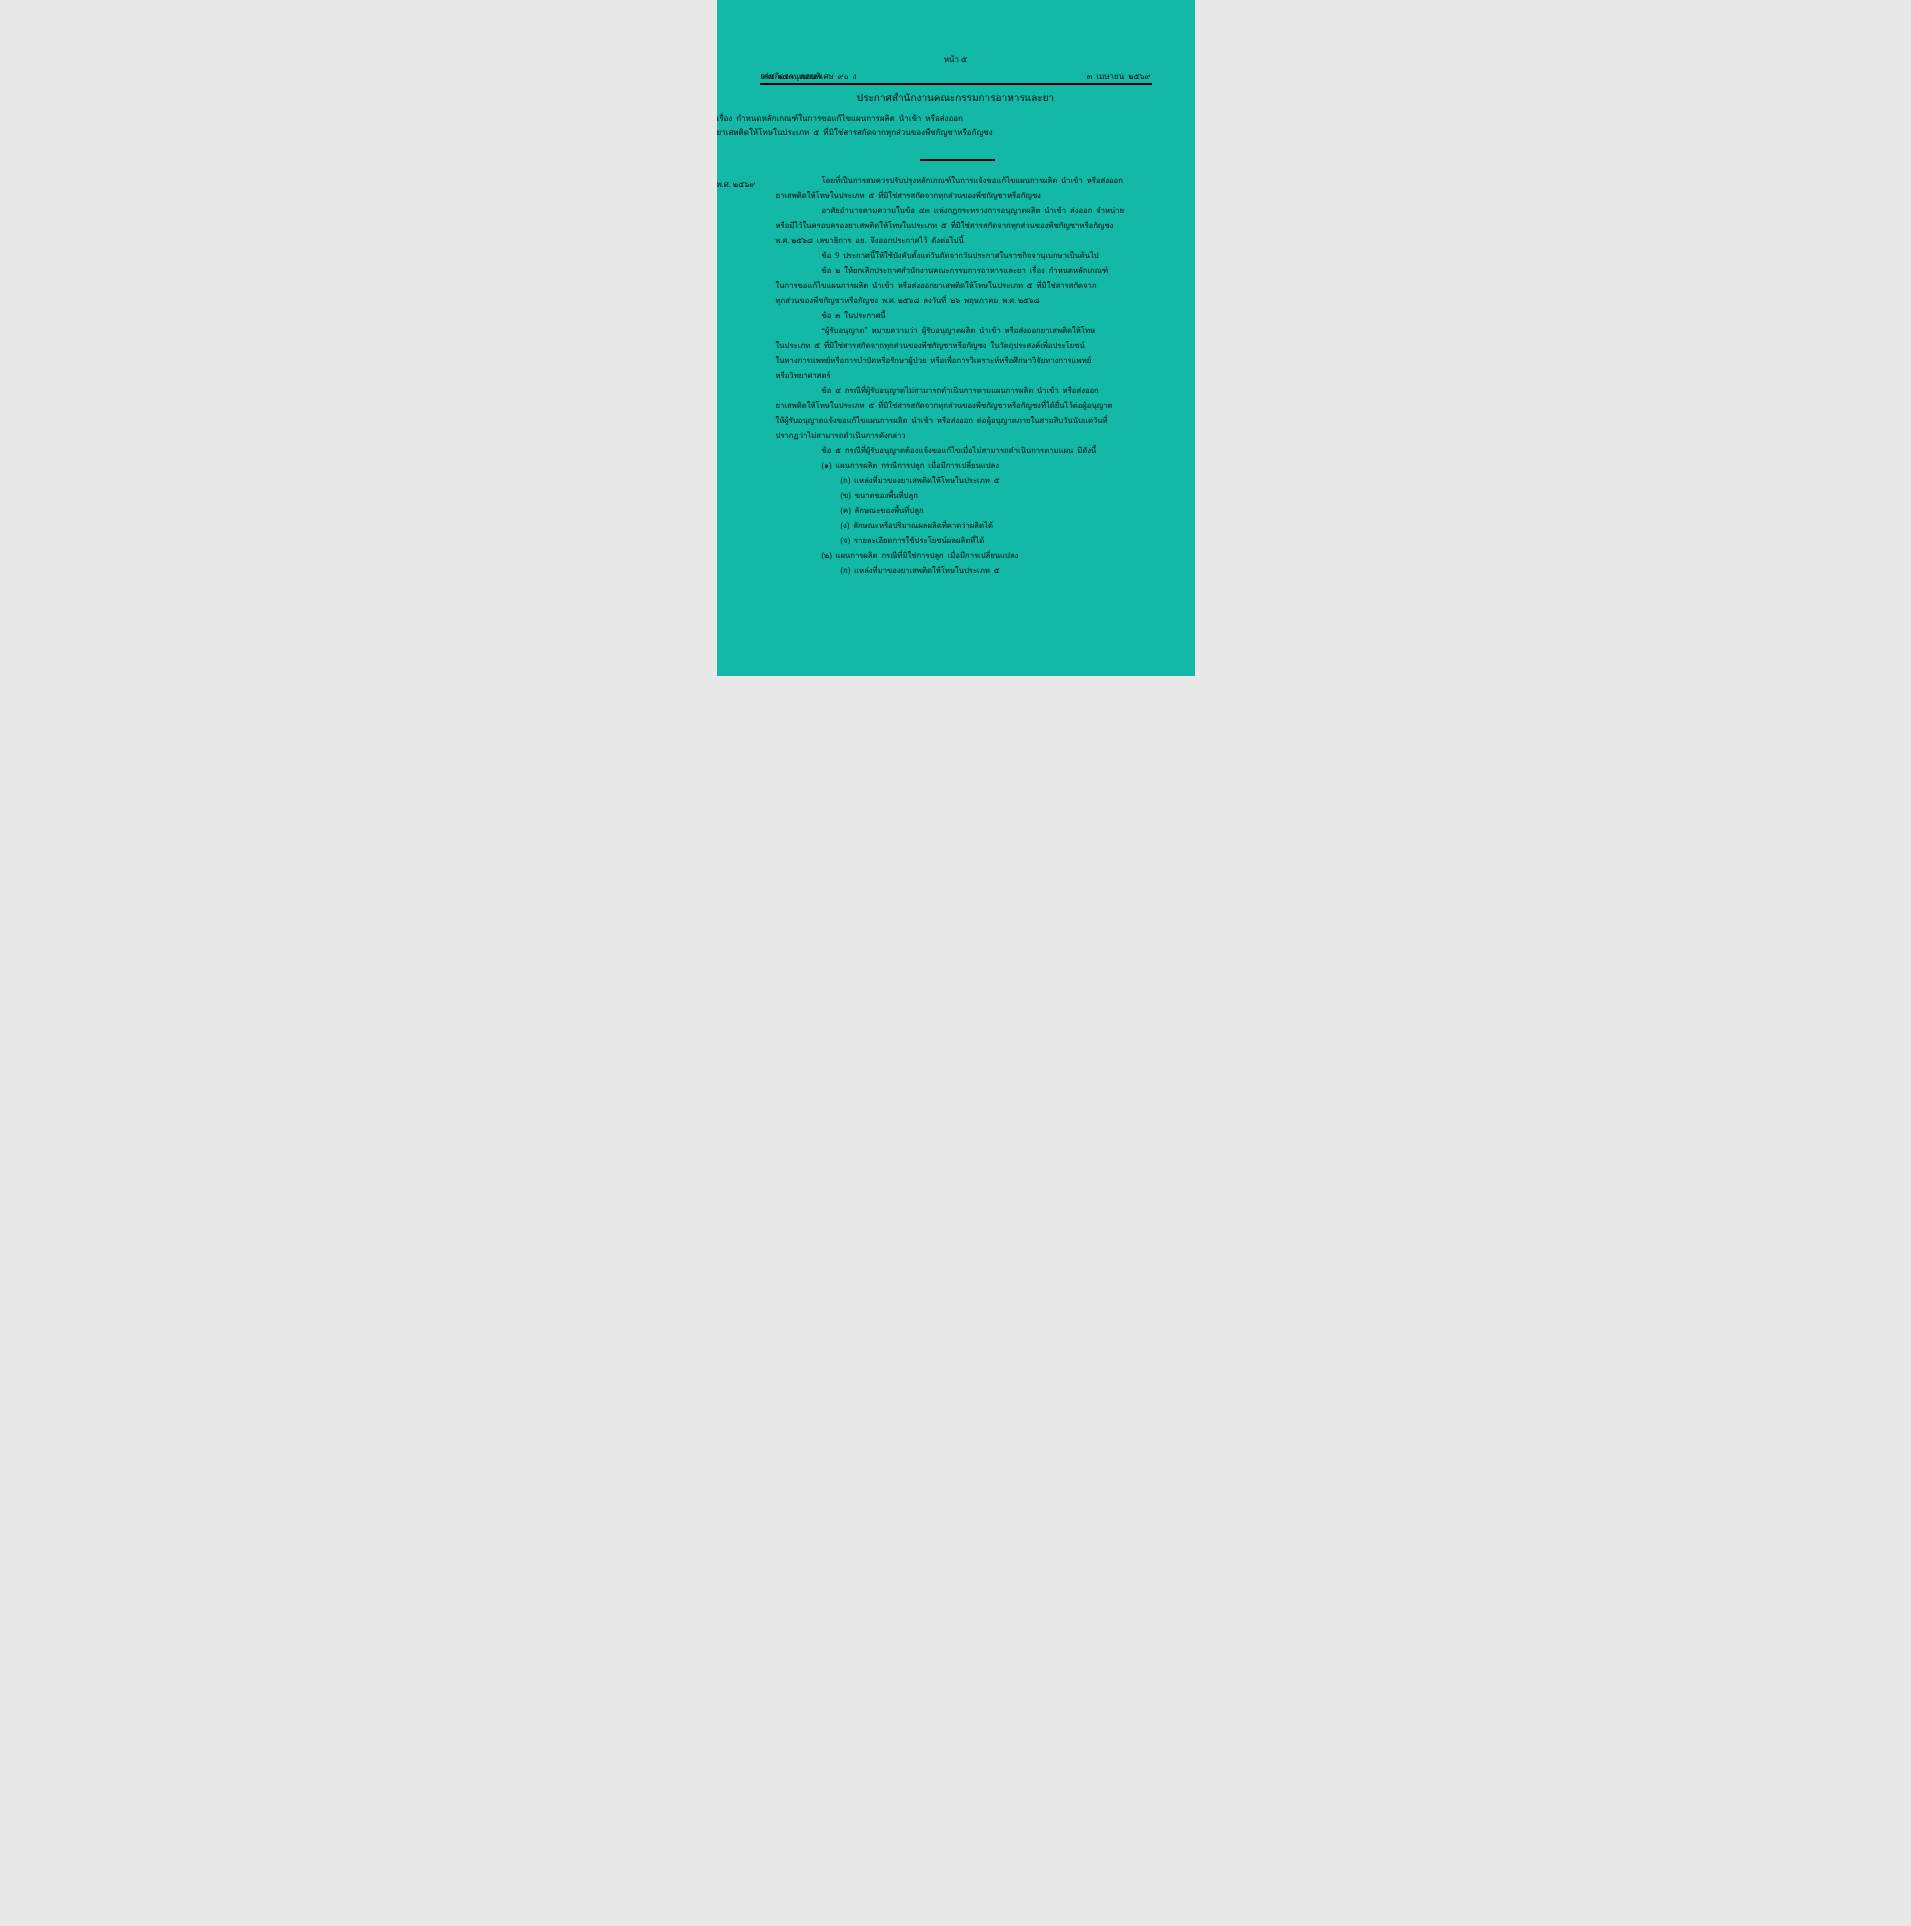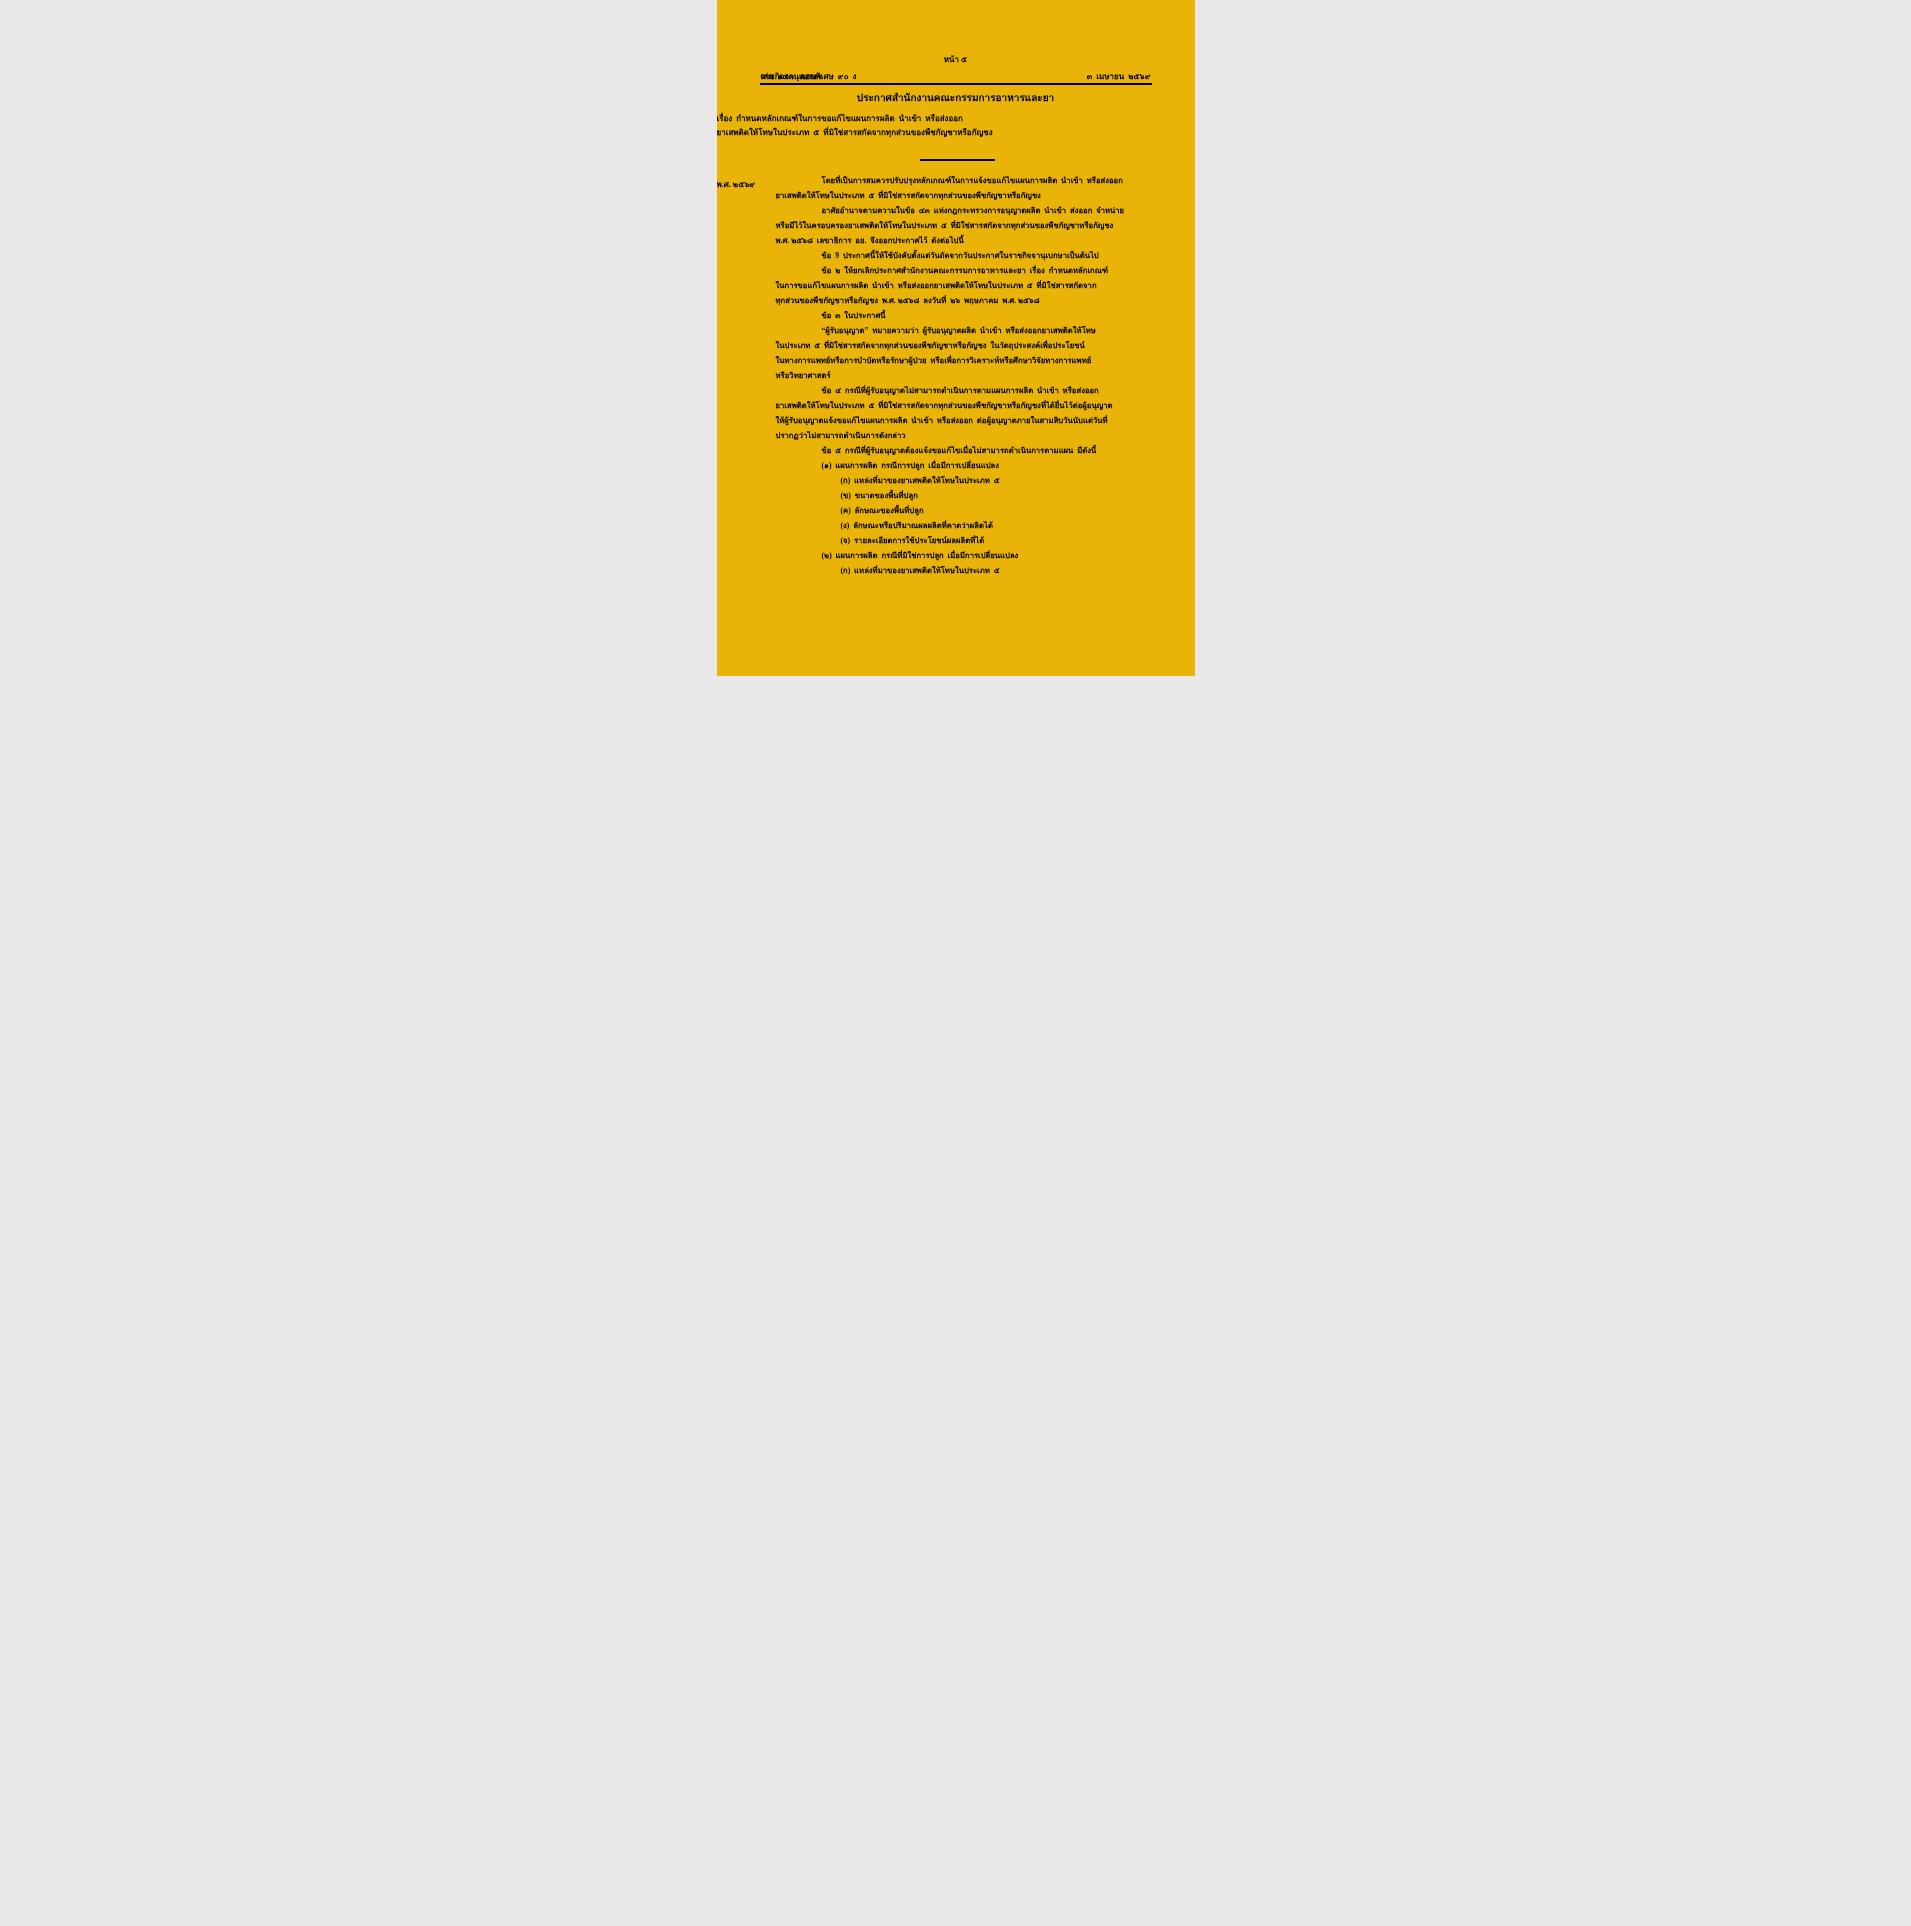--- a/index.html
+++ b/index.html
@@ -1,25 +1,24 @@
 <!DOCTYPE html>
 <html lang="th" style="font-size:6.2px"><head>
 <meta charset="utf-8">
 <style>
   html, body { margin: 0; padding: 0; background: #e8e8e8; }
   .page {
     position: relative;
     width: 478px;
     height: 676px;
     margin: 0 auto;
-    background: #eab308;
+    background: #14b8a6;
     color: #000000;
     font-family: "Liberation Serif", "DejaVu Serif", serif;
     overflow: hidden;
-    font-weight: bold;
   }
   .pageno {
     position: absolute;
     top: 53px; left: 0; right: 0;
     text-align: center;
     font-size: 8px;
     white-space: pre;
   }
   .hdr {
     position: absolute;

